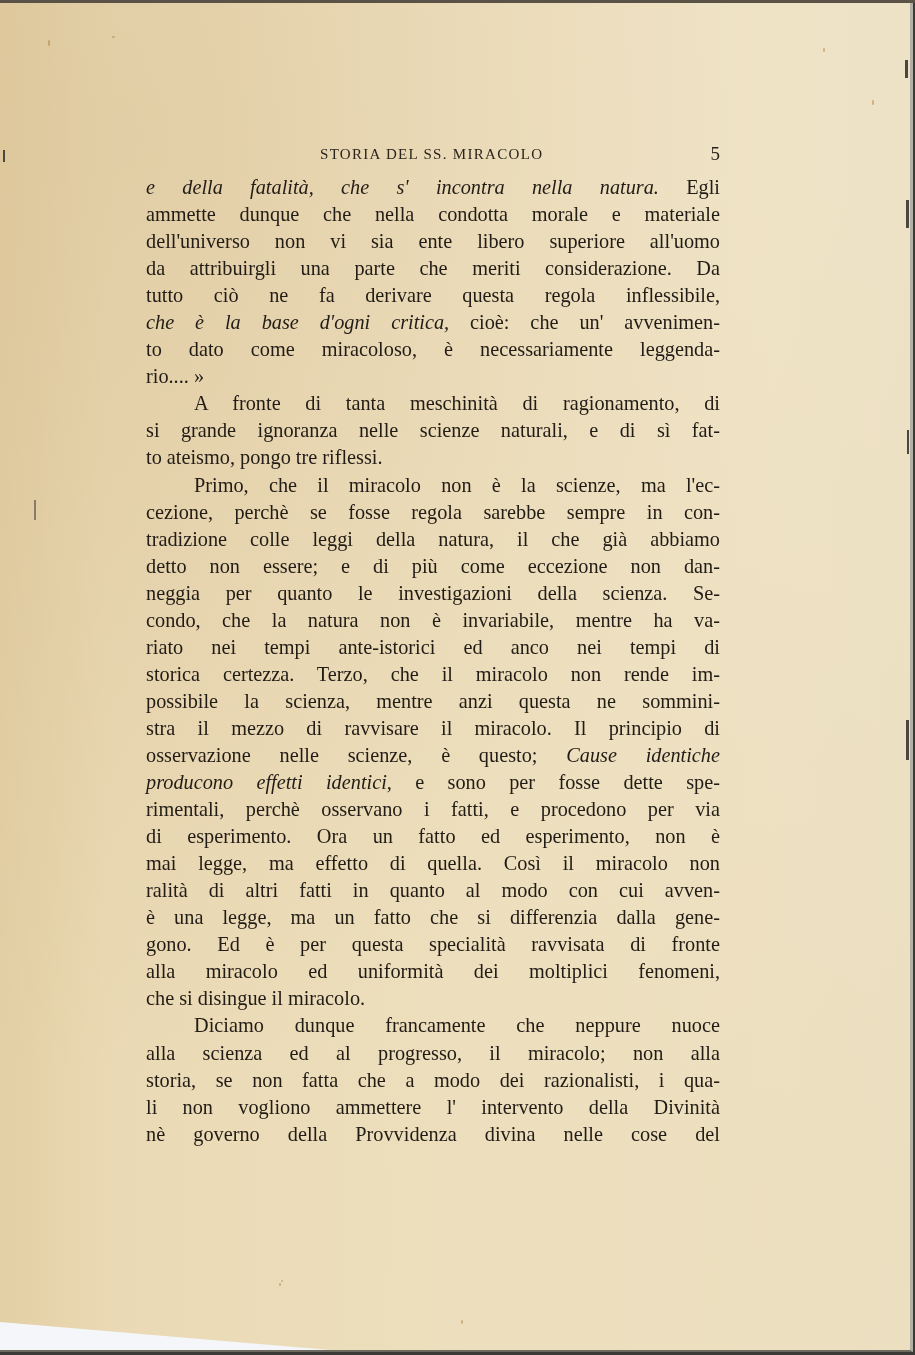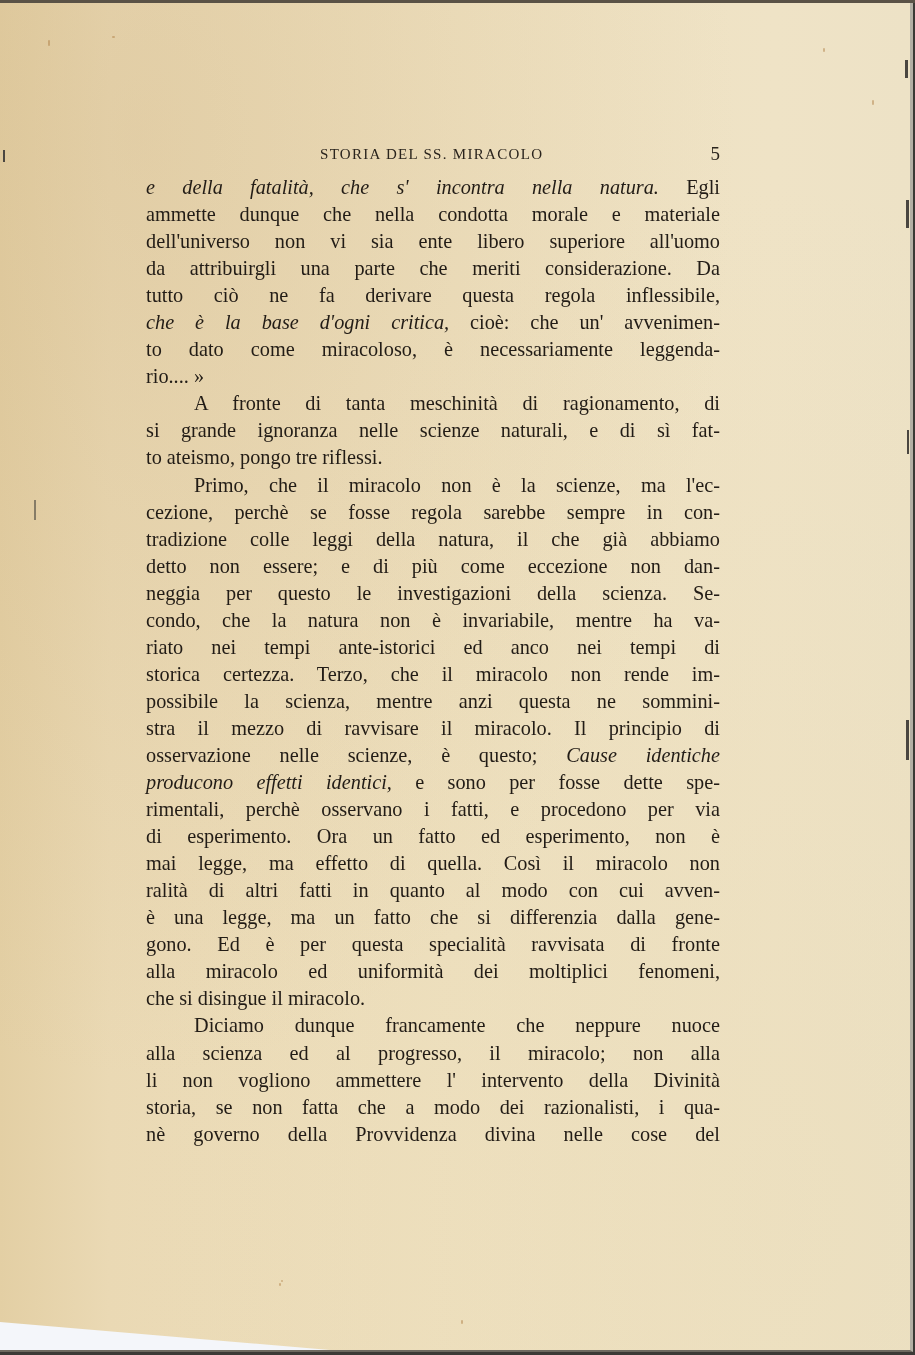--- a/index.html
+++ b/index.html
@@ -117,40 +117,40 @@
       <span class="line"><span class="it">che è la base d'ogni critica,</span><span> cioè: che un' avvenimen-</span></span>
       <span class="line"><span>to dato come miracoloso, è necessariamente leggenda-</span></span>
       <span class="line last"><span>rio.... »</span></span>
       <span class="line indent"><span>A fronte di tanta meschinità di ragionamento, di</span></span>
       <span class="line"><span>si grande ignoranza nelle scienze naturali, e di sì fat-</span></span>
       <span class="line last"><span>to ateismo, pongo tre riflessi.</span></span>
       <span class="line indent"><span>Primo, che il miracolo non è la scienze, ma l'ec-</span></span>
       <span class="line"><span>cezione, perchè se fosse regola sarebbe sempre in con-</span></span>
       <span class="line"><span>tradizione colle leggi della natura, il che già abbiamo</span></span>
       <span class="line"><span>detto non essere; e di più come eccezione non dan-</span></span>
-      <span class="line"><span>neggia per questo le investigazioni della scienza. Se-</span></span>
+      <span class="line"><span>neggia per quanto le investigazioni della scienza. Se-</span></span>
       <span class="line"><span>condo, che la natura non è invariabile, mentre ha va-</span></span>
       <span class="line"><span>riato nei tempi ante-istorici ed anco nei tempi di</span></span>
       <span class="line"><span>storica certezza. Terzo, che il miracolo non rende im-</span></span>
       <span class="line"><span>possibile la scienza, mentre anzi questa ne sommini-</span></span>
       <span class="line"><span>stra il mezzo di ravvisare il miracolo. Il principio di</span></span>
       <span class="line"><span>osservazione nelle scienze, è questo;</span><span class="it"> Cause identiche</span></span>
       <span class="line"><span class="it">producono effetti identici,</span><span> e sono per fosse dette spe-</span></span>
       <span class="line"><span>rimentali, perchè osservano i fatti, e procedono per via</span></span>
       <span class="line"><span>di esperimento. Ora un fatto ed esperimento, non è</span></span>
       <span class="line"><span>mai legge, ma effetto di quella. Così il miracolo non</span></span>
       <span class="line"><span>ralità di altri fatti in quanto al modo con cui avven-</span></span>
       <span class="line"><span>è una legge, ma un fatto che si differenzia dalla gene-</span></span>
       <span class="line"><span>gono. Ed è per questa specialità ravvisata di fronte</span></span>
       <span class="line"><span>alla miracolo ed uniformità dei moltiplici fenomeni,</span></span>
       <span class="line last"><span>che si disingue il miracolo.</span></span>
       <span class="line indent"><span>Diciamo dunque francamente che neppure nuoce</span></span>
       <span class="line"><span>alla scienza ed al progresso, il miracolo; non alla</span></span>
+      <span class="line"><span>storia, se non fatta che a modo dei razionalisti, i qua-</span></span>
       <span class="line"><span>li non vogliono ammettere l' intervento della Divinità</span></span>
-      <span class="line"><span>storia, se non fatta che a modo dei razionalisti, i qua-</span></span>
       <span class="line"><span>nè governo della Provvidenza divina nelle cose del</span></span>
     </div>
 
   <div class="speck" style="left:48px;top:40px;width:2px;height:6px;"></div>
   <div class="speck" style="left:112px;top:36px;width:3px;height:2px;"></div>
   <div class="speck" style="left:872px;top:100px;width:2px;height:5px;"></div>
   <div class="speck" style="left:823px;top:48px;width:2px;height:4px;"></div>
   <div class="speck" style="left:279px;top:1283px;width:2px;height:3px;"></div>
   <div class="speck" style="left:281px;top:1280px;width:2px;height:2px;"></div>
   <div class="speck" style="left:461px;top:1320px;width:2px;height:4px;"></div>

